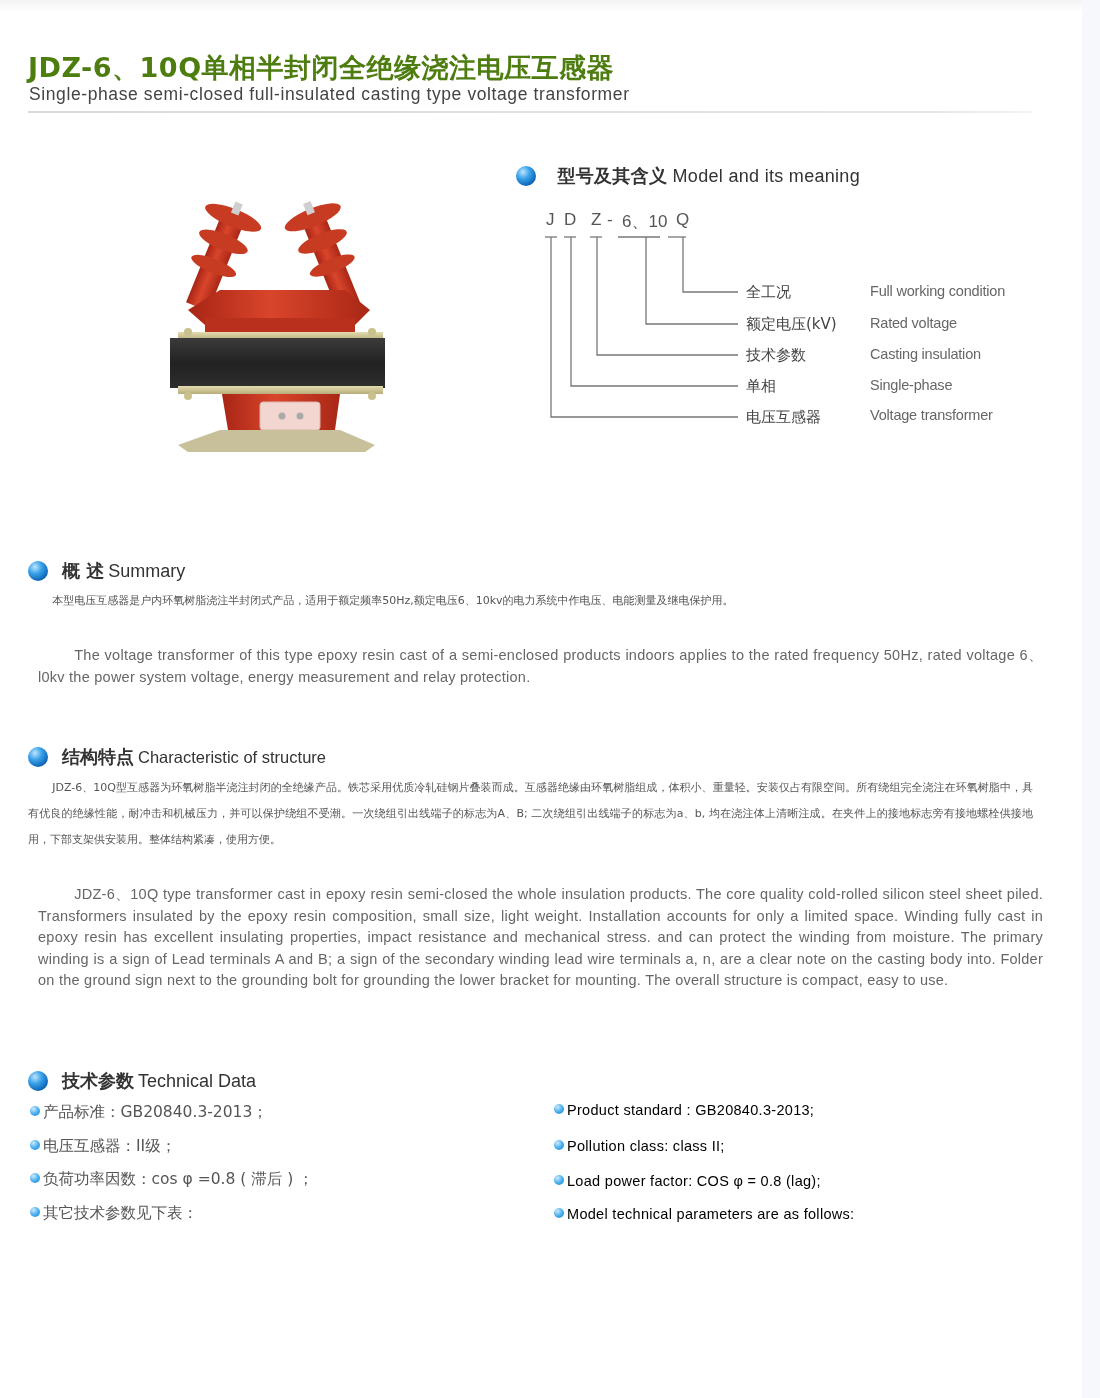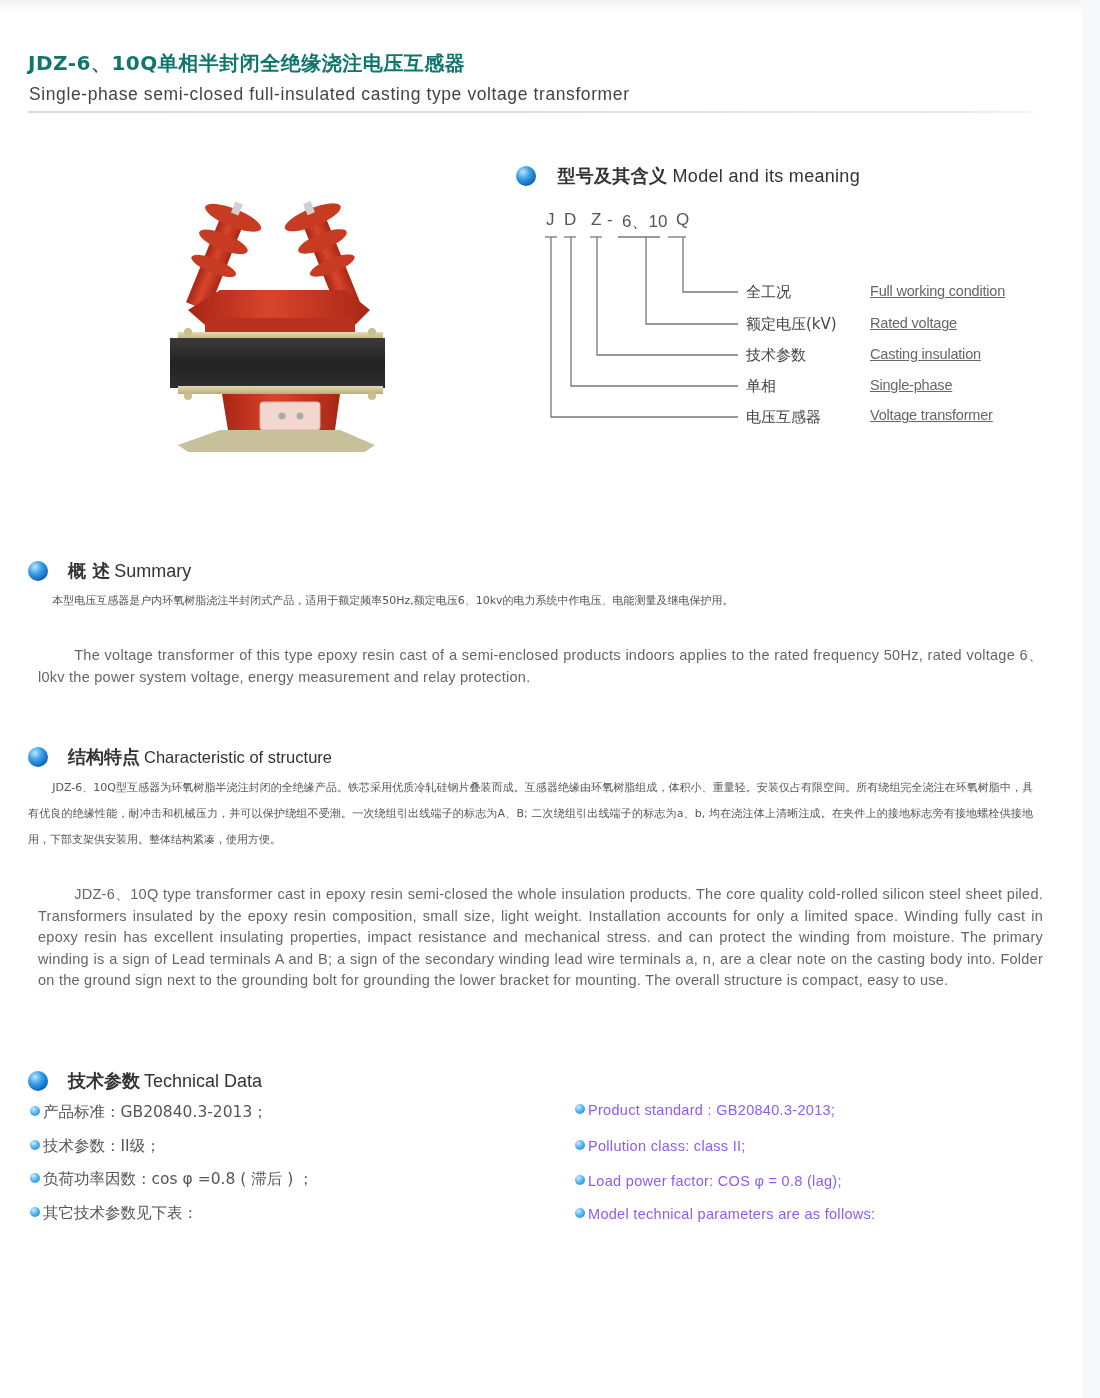--- a/index.html
+++ b/index.html
@@ -8,21 +8,21 @@
     background: #ffffff;
     font-family: "Liberation Sans", "DejaVu Sans", sans-serif;
     color: #555;
   }
   .right-strip { position: absolute; top: 0; right: 0; width: 18px; height: 1398px; background: #f7f8fb; }
   .top-strip { position: absolute; top: 0; left: 0; width: 1082px; height: 12px; background: linear-gradient(#f3f3f3, #fff); }
 
   .title-cn {
     position: absolute; left: 28px; top: 50px;
     font-family: "DejaVu Sans", sans-serif; font-weight: bold;
-    font-size: 20px; color: #0f766e; letter-spacing: 0.5px; white-space: nowrap;
+    font-size: 27px; color: #4d7c0f; letter-spacing: 0.5px; white-space: nowrap;
   }
   .title-en {
     position: absolute; left: 29px; top: 84px;
     font-size: 17.5px; color: #444; letter-spacing: 0.6px; white-space: nowrap;
   }
   .title-rule {
     position: absolute; left: 28px; top: 111px; width: 1005px; height: 2px;
     background: linear-gradient(to right, #d9d9d9, #e6e6e6 90%, #f4f4f4);
   }
 
@@ -41,42 +41,42 @@
   .photo { position: absolute; left: 160px; top: 190px; width: 235px; height: 265px; }
 
   
   .model-head { position: absolute; left: 516px; top: 164px; white-space: nowrap; }
   .model-head .txt { font-size: 18px; color: #333; margin-left: 17px; vertical-align: middle; letter-spacing: 0.3px; }
   .model-head .txt b { font-family: "DejaVu Sans", sans-serif; font-weight: bold; }
 
   .code-letter { position: absolute; top: 210px; font-size: 17px; color: #555; }
   .diagram { position: absolute; left: 540px; top: 230px; }
   .cn-lbl { position: absolute; font-family: "DejaVu Sans", sans-serif; font-size: 15px; color: #444; white-space: nowrap; }
-  .en-lbl { position: absolute; font-size: 14.5px; color: #666; white-space: nowrap; letter-spacing: -0.2px; text-decoration: underline; }
+  .en-lbl { position: absolute; font-size: 14.5px; color: #666; white-space: nowrap; letter-spacing: -0.2px; }
 
   
   .sec-head { position: absolute; left: 28px; white-space: nowrap; }
-  .sec-head .cn { font-family: "DejaVu Sans", sans-serif; font-weight: bold; font-size: 18px; color: #333; margin-left: 20px; vertical-align: middle; }
+  .sec-head .cn { font-family: "DejaVu Sans", sans-serif; font-weight: bold; font-size: 18px; color: #333; margin-left: 14px; vertical-align: middle; }
   .sec-head .en { font-size: 18px; color: #333; vertical-align: middle; margin-left: 4px; }
 
   .para-cn {
     position: absolute; left: 28px; width: 1005px;
     font-family: "DejaVu Sans", sans-serif; font-size: 11px; color: #555;
     line-height: 26px; text-indent: 2.2em; text-align: justify;
   }
   .para-en {
     position: absolute; left: 28px; width: 1005px;
     font-size: 14.5px; color: #666; line-height: 21.5px; text-indent: 2.5em; text-align: justify;
     letter-spacing: 0.25px;
     margin-left: 10px;
   }
 
   .td-item { position: absolute; white-space: nowrap; font-size: 15.5px; color: #555; }
   .td-item.cn { left: 30px; font-family: "DejaVu Sans", sans-serif; }
-  .td-item.en { left: 575px; font-size: 14.5px; color: #8b5cf6; letter-spacing: 0.3px; }
+  .td-item.en { left: 554px; font-size: 14.5px; color: #000000; letter-spacing: 0.3px; }
 </style>
 </head>
 <body>
 
 <div class="top-strip"></div>
 <div class="right-strip"></div>
 
 <div class="title-cn">JDZ-6、10Q单相半封闭全绝缘浇注电压互感器</div>
 <div class="title-en">Single-phase semi-closed full-insulated casting type voltage transformer</div>
 <div class="title-rule"></div>
@@ -192,20 +192,20 @@
   <span class="ball"></span><span class="cn">结构特点</span><span class="en" style="font-size:16.5px">Characteristic of structure</span>
 </div>
 <div class="para-cn" style="top:775px">JDZ-6、10Q型互感器为环氧树脂半浇注封闭的全绝缘产品。铁芯采用优质冷轧硅钢片叠装而成。互感器绝缘由环氧树脂组成，体积小、重量轻。安装仅占有限空间。所有绕组完全浇注在环氧树脂中，具有优良的绝缘性能，耐冲击和机械压力，并可以保护绕组不受潮。一次绕组引出线端子的标志为A、B; 二次绕组引出线端子的标志为a、b, 均在浇注体上清晰注成。在夹件上的接地标志旁有接地螺栓供接地用，下部支架供安装用。整体结构紧凑，使用方便。</div>
 <div class="para-en" style="top:884px">JDZ-6、10Q type transformer cast in epoxy resin semi-closed the whole insulation products. The core quality cold-rolled silicon steel sheet piled. Transformers insulated by the epoxy resin composition, small size, light weight. Installation  accounts for only a limited  space. Winding fully cast in epoxy resin has excellent insulating properties, impact resistance and mechanical stress. and can protect the winding from moisture. The primary winding is a sign of Lead terminals A and B; a sign of the secondary winding lead wire terminals a, n, are a clear note on the casting body into. Folder on the ground sign next to the grounding bolt for grounding the lower bracket for mounting. The overall structure is compact, easy to use.</div>
 
 <div class="sec-head" style="top:1069px">
   <span class="ball"></span><span class="cn">技术参数</span><span class="en">Technical Data</span>
 </div>
 
 <div class="td-item cn" style="top:1102px"><span class="dot"></span><span>产品标准：GB20840.3-2013；</span></div>
-<div class="td-item cn" style="top:1136px"><span class="dot"></span><span>技术参数：II级；</span></div>
+<div class="td-item cn" style="top:1136px"><span class="dot"></span><span>电压互感器：II级；</span></div>
 <div class="td-item cn" style="top:1169px"><span class="dot"></span><span>负荷功率因数：cos φ =0.8 ( 滞后 ) ；</span></div>
 <div class="td-item cn" style="top:1203px"><span class="dot"></span><span>其它技术参数见下表：</span></div>
 
 <div class="td-item en" style="top:1102px"><span class="dot"></span><span>Product standard : GB20840.3-2013;</span></div>
 <div class="td-item en" style="top:1138px"><span class="dot"></span><span>Pollution class: class II;</span></div>
 <div class="td-item en" style="top:1173px"><span class="dot"></span><span>Load  power factor: COS φ = 0.8 (lag);</span></div>
 <div class="td-item en" style="top:1206px"><span class="dot"></span><span>Model technical  parameters are as follows:</span></div>
 
 </body></html>

